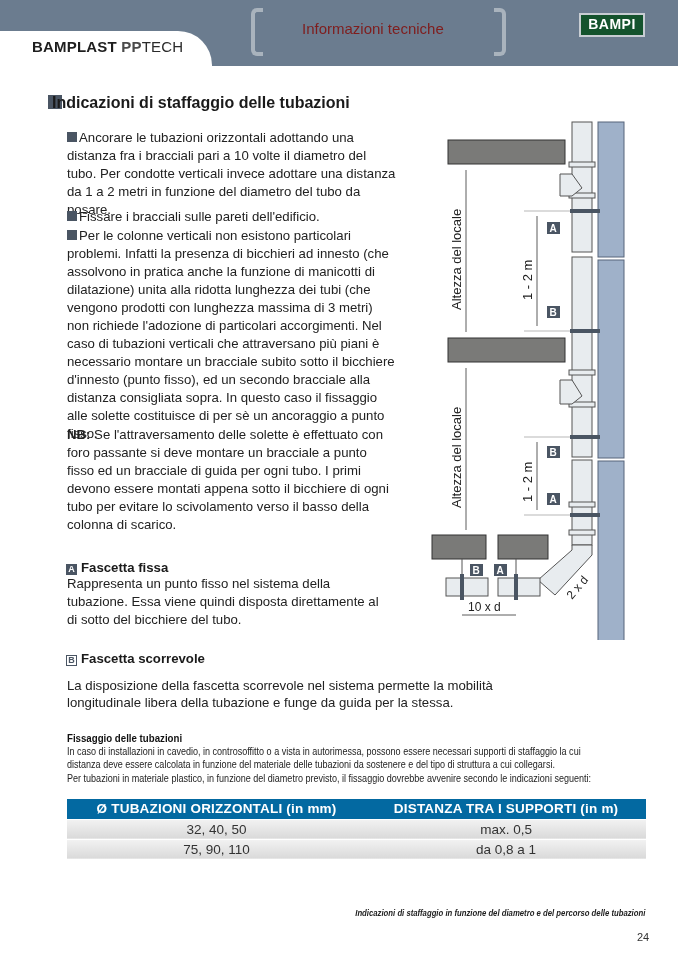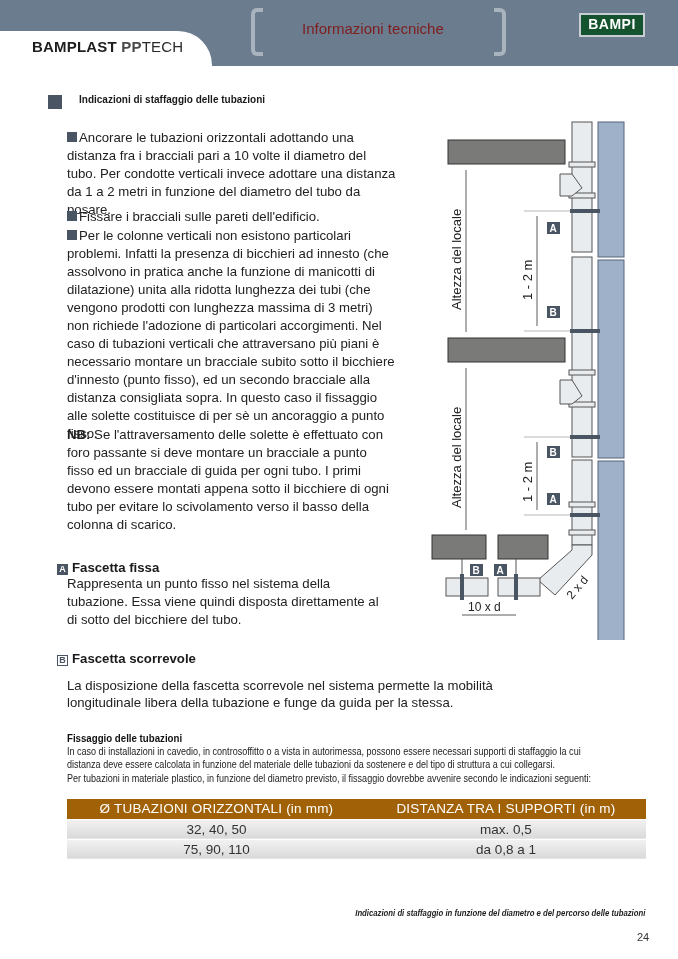--- a/index.html
+++ b/index.html
@@ -13,41 +13,41 @@
   .brand .pp { color: #4a4a4a; }
   .brand .tech { font-weight: normal; color: #2a2a2a; }
   .bracket { position: absolute; top: 8px; width: 12px; height: 48px; border: 4px solid #a9b3bd; }
   .bracket.left { left: 251px; border-right: none; border-radius: 6px 0 0 6px; }
   .bracket.right { left: 494px; border-left: none; border-radius: 0 6px 6px 0; }
   .section-title { position: absolute; left: 302px; top: 20px; font-size: 15px; color: #7f1d1d; }
   .logo { position: absolute; left: 579px; top: 13px; width: 66px; height: 24px; background: #14532d; border: 2px solid #c8cdd3; border-radius: 0; color: #fff; font-weight: bold; font-size: 14px; text-align: center; line-height: 18px; letter-spacing: 0.5px; }
 
   
   .h-square { position: absolute; left: 48px; top: 95px; width: 14px; height: 14px; background: #4a5563; }
-  .main-heading { position: absolute; left: 79px; top: 94px; font-size: 10px; font-weight: bold; color: #1a1a1a; }
+  .main-heading { position: absolute; left: 52px; top: 94px; font-size: 16px; font-weight: bold; color: #1a1a1a; }
 
   
   .para { position: absolute; left: 67px; width: 330px; font-size: 13.2px; line-height: 18px; color: #222; }
   .bullet-sq { display: inline-block; width: 10px; height: 10px; background: #4a5563; margin-right: 2px; vertical-align: 0px; }
   .nb { font-weight: bold; }
 
-  .sub-title { position: absolute; left: 57px; font-size: 13.2px; font-weight: bold; color: #1a1a1a; }
+  .sub-title { position: absolute; left: 66px; font-size: 13.2px; font-weight: bold; color: #1a1a1a; }
   .box-letter { display: inline-block; width: 11px; height: 11px; font-size: 9px; line-height: 11px; text-align: center; font-weight: bold; margin-right: 4px; vertical-align: 0px; }
   .box-letter.a { background: #4a5563; color: #fff; }
   .box-letter.b { border: 1px solid #4a5563; color: #4a5563; line-height: 9px; }
 
   .wide-para { position: absolute; left: 67px; width: 560px; font-size: 13.2px; line-height: 16.6px; color: #222; }
 
   
   .fiss-title { position: absolute; left: 67px; top: 732px; font-size: 11px; font-weight: bold; color: #111; font-family: "Liberation Sans", sans-serif; transform: scaleX(0.88); transform-origin: left; }
   .fiss-text { position: absolute; left: 67px; top: 745px; width: 660px; font-size: 10.5px; line-height: 13.4px; color: #222; transform: scaleX(0.86); transform-origin: left; }
 
   
   .tbl { position: absolute; left: 67px; top: 799px; width: 579px; border-collapse: collapse; }
-  .tbl th { background: #a16207; color: #fff; font-size: 13.5px; font-weight: normal; height: 20px; text-align: center; letter-spacing: 0.2px; }
+  .tbl th { background: #0369a1; color: #fff; font-size: 13.5px; font-weight: bold; height: 20px; text-align: center; letter-spacing: 0.2px; }
   .tbl td { height: 20px; font-size: 13.5px; text-align: center; color: #333; background: linear-gradient(#f2f2f2, #d9d9d9); border-top: 1px solid #fff; }
   .tbl td.bold { font-weight: bold; color: #222; }
   .caption { position: absolute; right: 33px; top: 908px; font-size: 9px; font-style: italic; font-weight: bold; color: #222; transform: scaleX(0.86); transform-origin: right; white-space: nowrap; }
   .page-num { position: absolute; left: 637px; top: 931px; font-size: 11px; color: #333; }
 
   .diagram { position: absolute; left: 420px; top: 110px; width: 240px; height: 530px; }
   .diagram text { font-family: "Liberation Sans", sans-serif; }
 </style>
 </head>
 <body>

